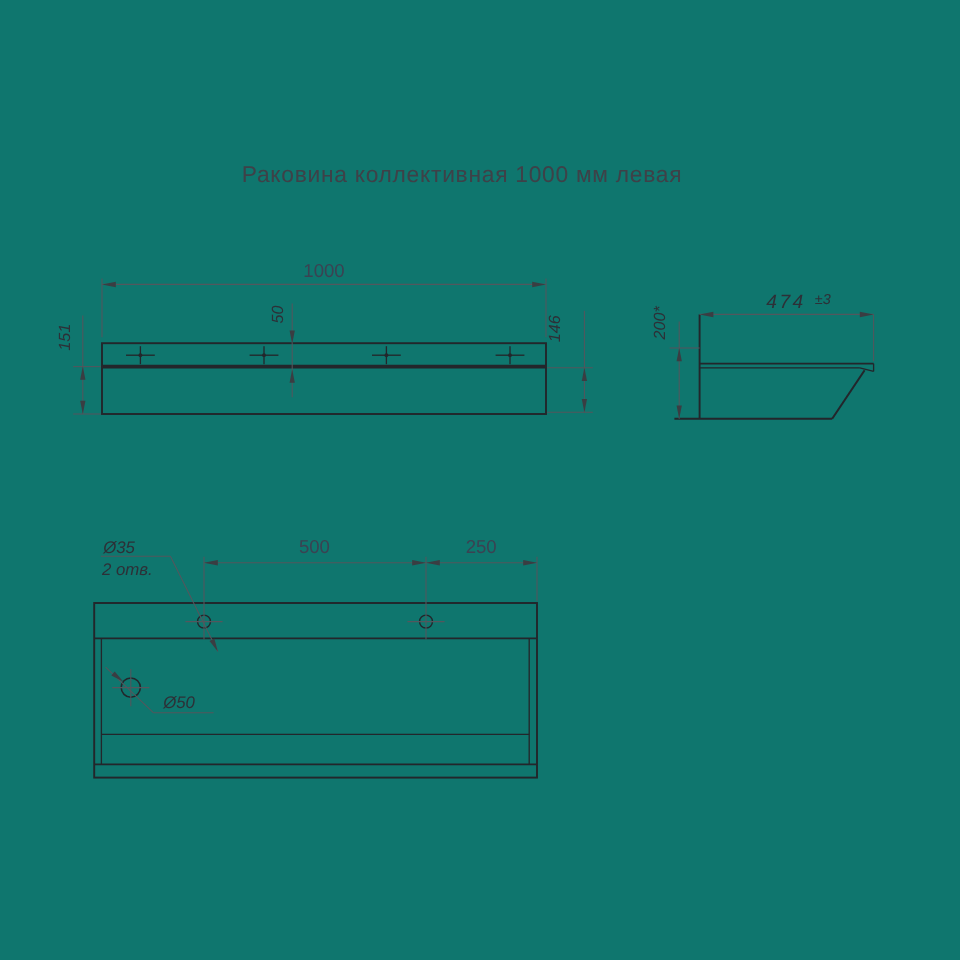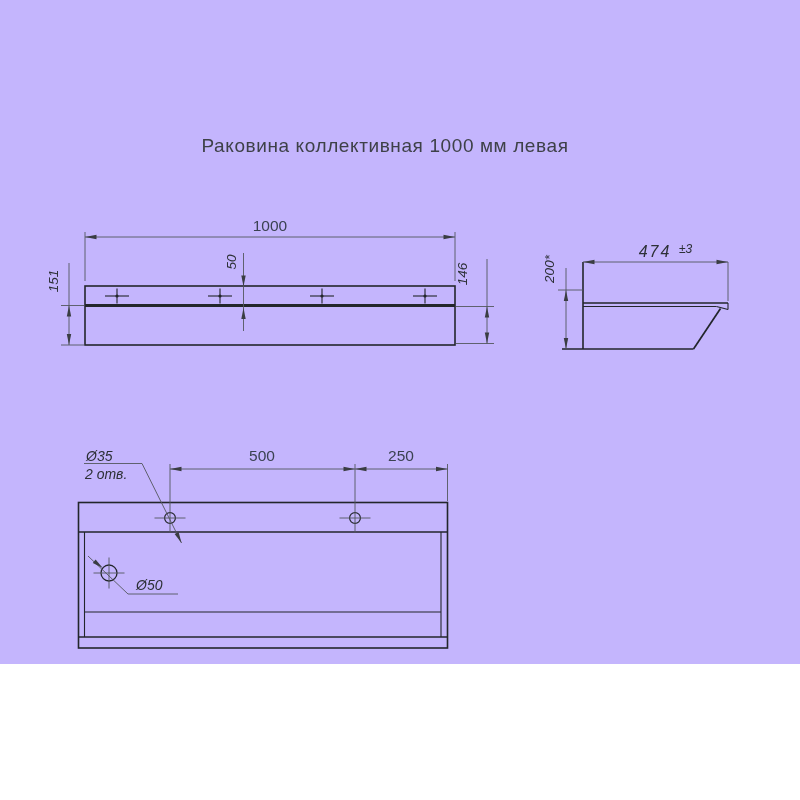--- a/index.html
+++ b/index.html
@@ -1,16 +1,16 @@
 <!DOCTYPE html>
 <html><head>
 <meta charset="utf-8">
 <style>
   html,body{margin:0;padding:0;background:#ffffff;}
-  .canvas{position:relative;width:800px;height:664px;background:#c4b5fd;overflow:hidden;}
+  .canvas{position:relative;width:800px;height:800px;background:#0f766e;overflow:hidden;}
   svg{position:absolute;left:0;top:0;}
   text{font-family:"Liberation Sans", sans-serif;}
   .title-text{fill:#3e4148;font-size:19px;letter-spacing:0.6px;}
   .num{fill:#3b4252;font-size:15.5px;}
   .it{fill:#2d3037;font-size:13.5px;font-style:italic;}
   .it-big{fill:#2d3037;font-size:16px;font-style:italic;letter-spacing:2px;}
   .it-sup{fill:#2d3037;font-size:12px;font-style:italic;}
   .obj{stroke:#23262b;fill:none;}
   .dim{stroke:#53575d;fill:none;stroke-width:0.9;}
   .ah{fill:#3a3d42;stroke:none;}

